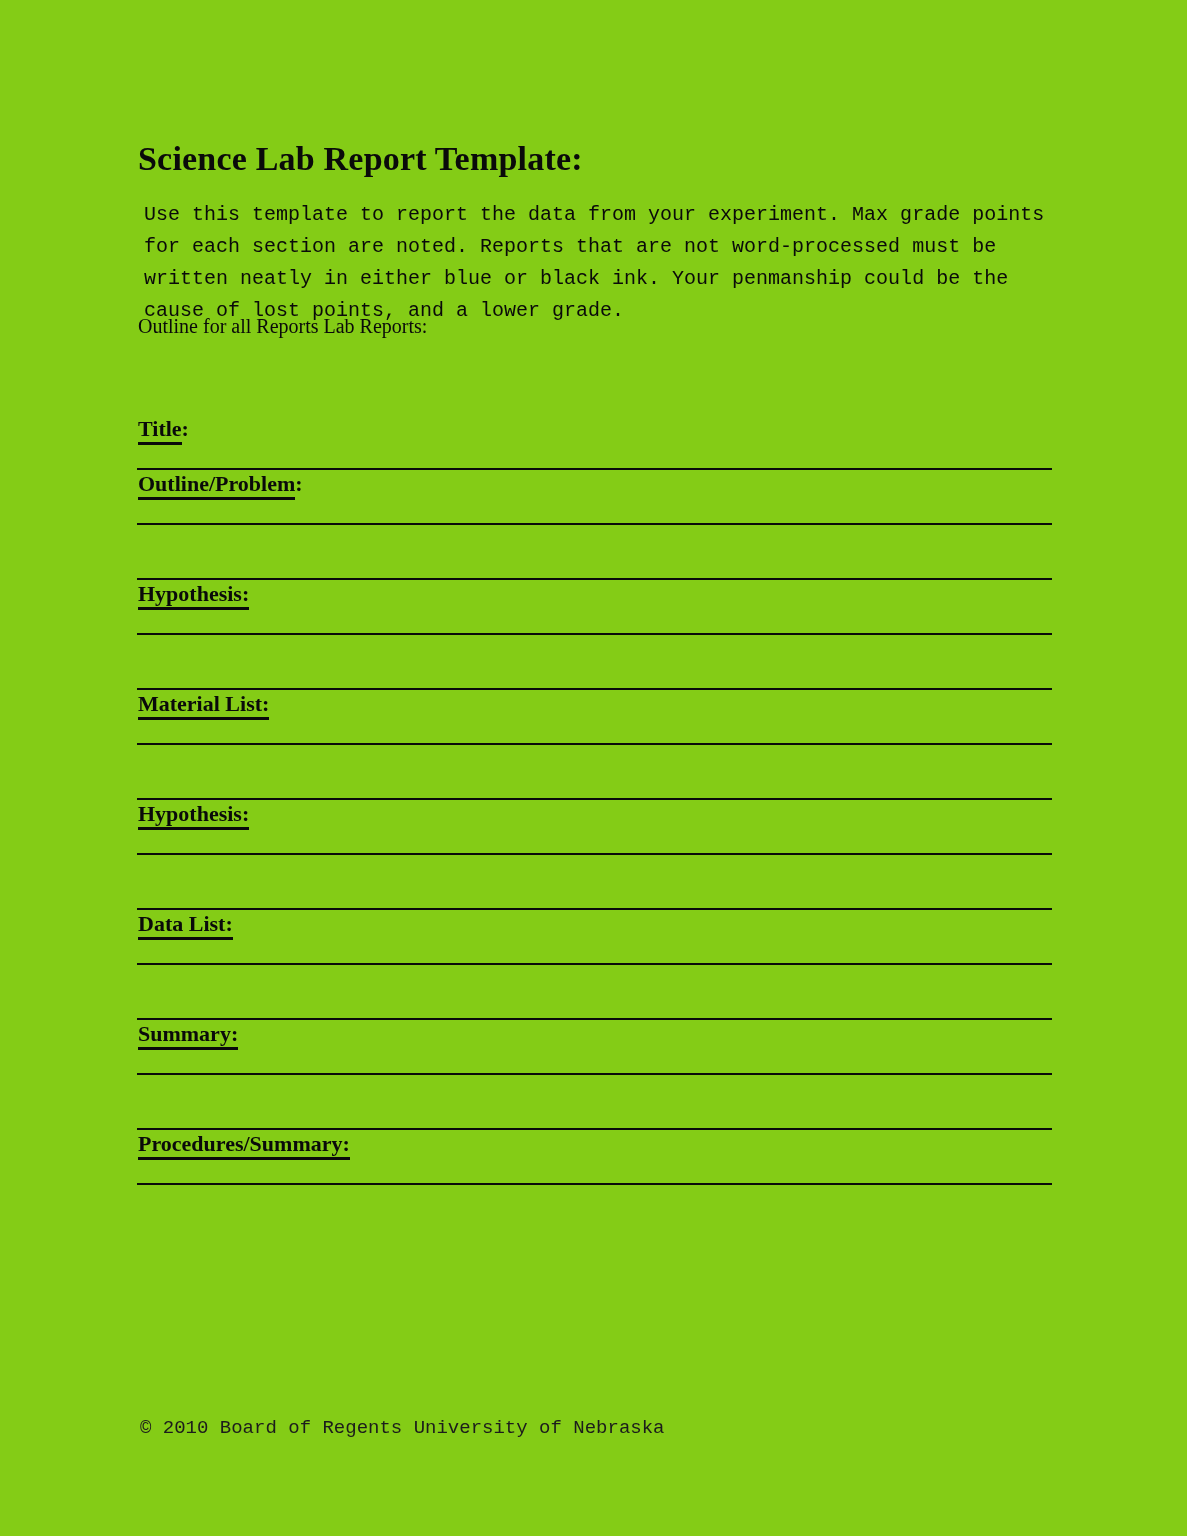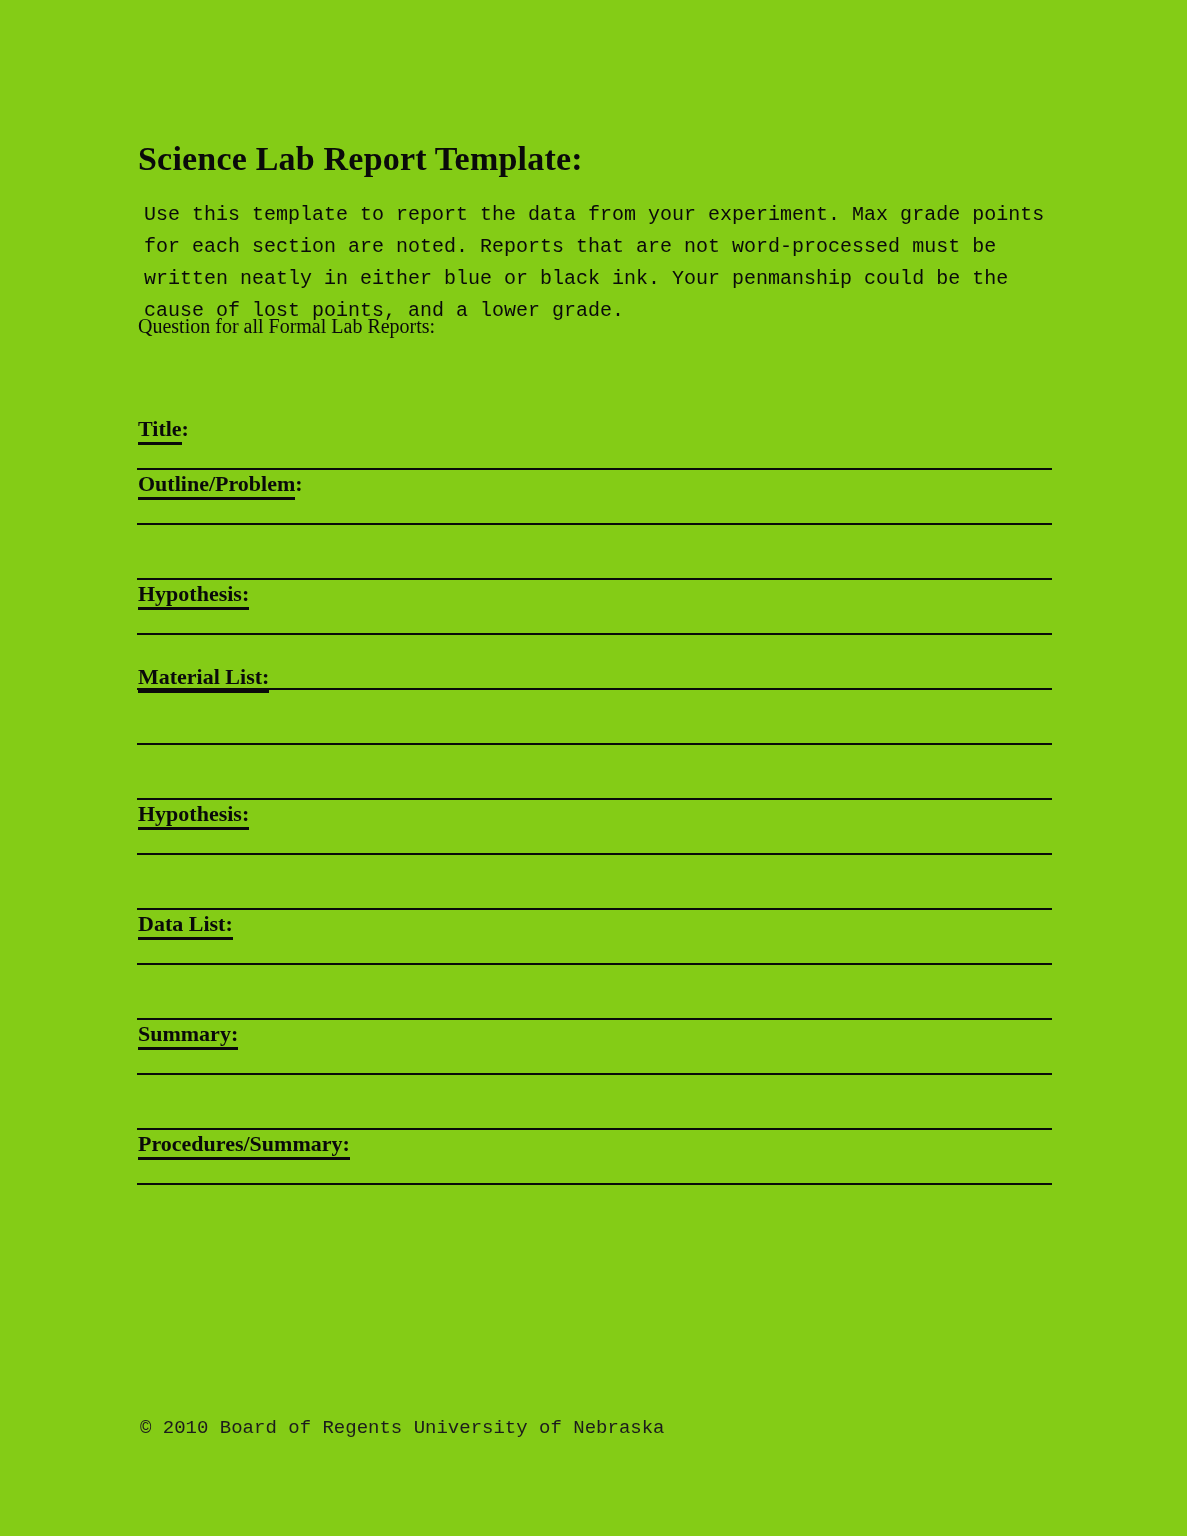--- a/index.html
+++ b/index.html
@@ -85,35 +85,35 @@
 </style>
 </head>
 <body>
 
 <div class="page">
 
   <h1 class="doc-title">Science Lab Report Template:</h1>
 
   <p class="intro">Use this template to report the data from your experiment. Max grade points for each section are noted. Reports that are not word-processed must be written neatly in either blue or black ink. Your penmanship could be the cause of lost points, and a lower grade.</p>
 
-  <p class="outline">Question for all Formal Lab Reports:</p>
+  <p class="outline">Outline for all Reports Lab Reports:</p>
 
   <div class="sec-heading" style="top:418px">
     <span class="u">Title</span><span class="sfx">:</span>
   </div>
 
   <div class="sec-heading" style="top:473px">
     <span class="u">Outline/Problem</span><span class="sfx">:</span>
   </div>
 
   <div class="sec-heading" style="top:583px">
     <span class="u">Hypothesis:</span><span class="sfx"></span>
   </div>
 
-  <div class="sec-heading" style="top:666px">
+  <div class="sec-heading" style="top:693px">
     <span class="u">Material List:</span><span class="sfx"></span>
   </div>
 
   <div class="sec-heading" style="top:803px">
     <span class="u">Hypothesis:</span><span class="sfx"></span>
   </div>
 
   <div class="sec-heading" style="top:913px">
     <span class="u">Data List:</span><span class="sfx"></span>
   </div>

